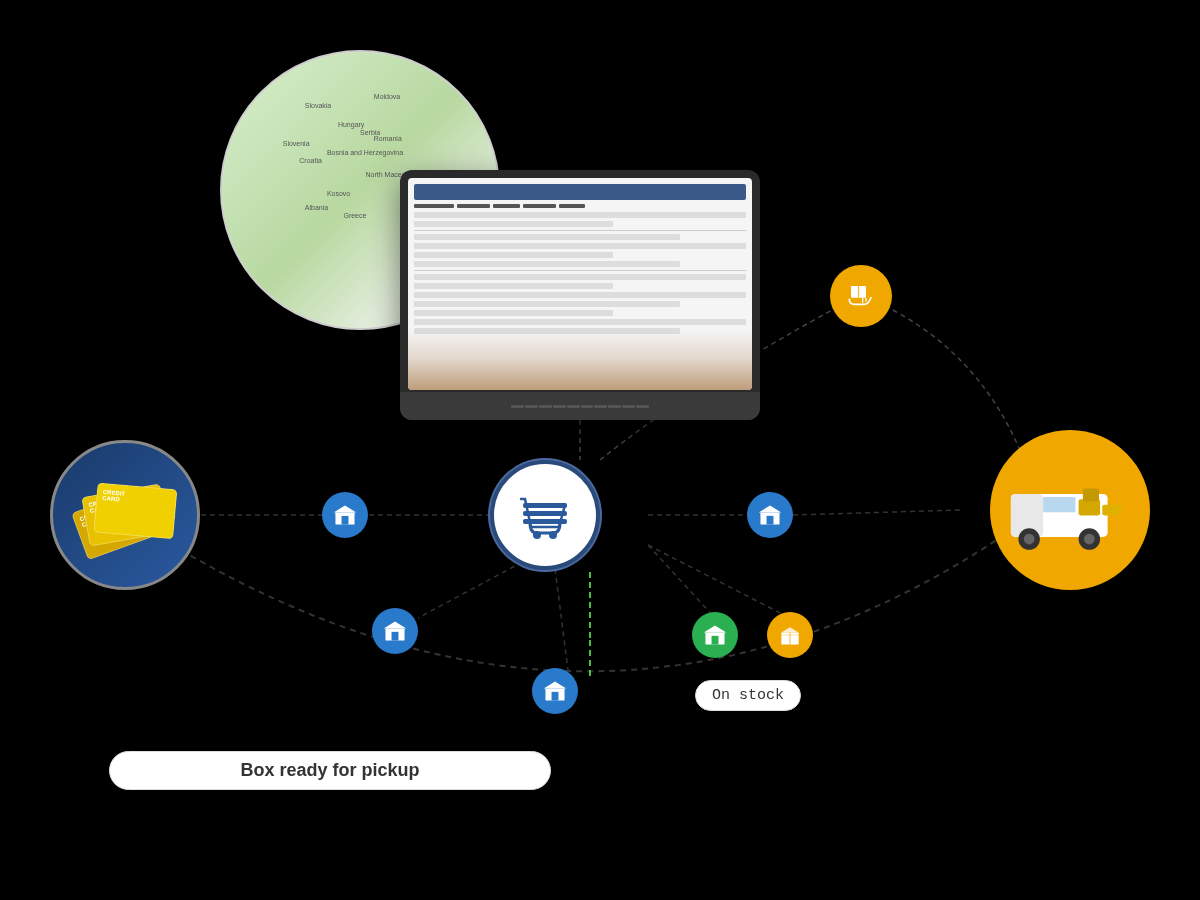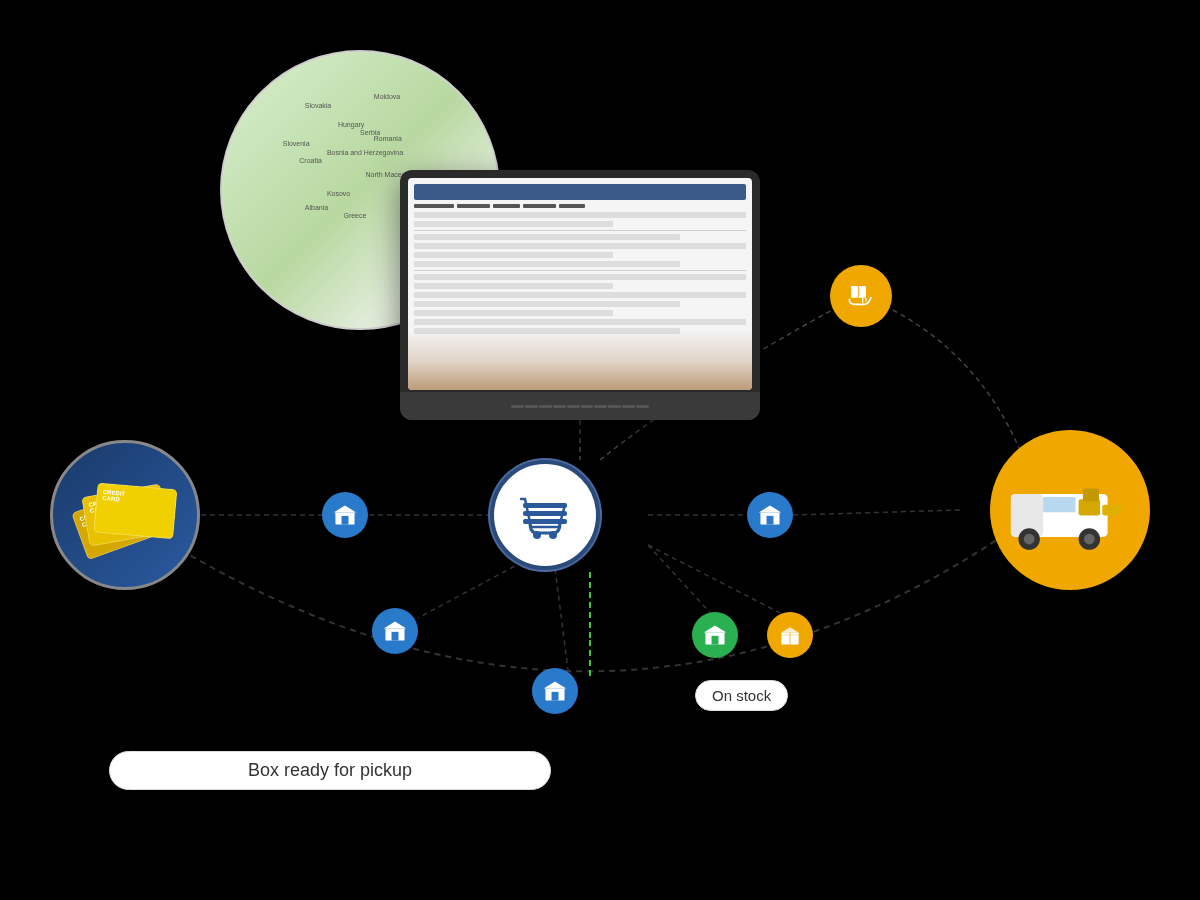--- a/index.html
+++ b/index.html
@@ -221,36 +221,37 @@
 
     
     .label-box {
       position: absolute;
       background: white;
       border: 1.5px solid #ddd;
       border-radius: 25px;
       padding: 8px 24px;
       font-size: 18px;
       color: #333;
-      font-weight: 400;
+      font-weight: 700;
       box-shadow: 0 2px 8px rgba(0,0,0,0.1);
       white-space: nowrap;
     }
 
     
     .on-stock-badge {
       position: absolute;
       background: white;
       border: 1.5px solid #ddd;
       border-radius: 20px;
       padding: 6px 16px;
       font-size: 15px;
       color: #333;
       box-shadow: 0 2px 6px rgba(0,0,0,0.1);
       white-space: nowrap;
+      font-family: Liberation Mono, monospace;
     }
 
     
     .map-overlay {
       position: absolute;
       top: 0; left: 0;
       width: 100%;
       height: 100%;
       background: 
         linear-gradient(135deg, #d8eecc 0%, #c8e4b8 25%, #b8d8a0 50%, #e0ecd8 75%, #f0f4ec 100%);

